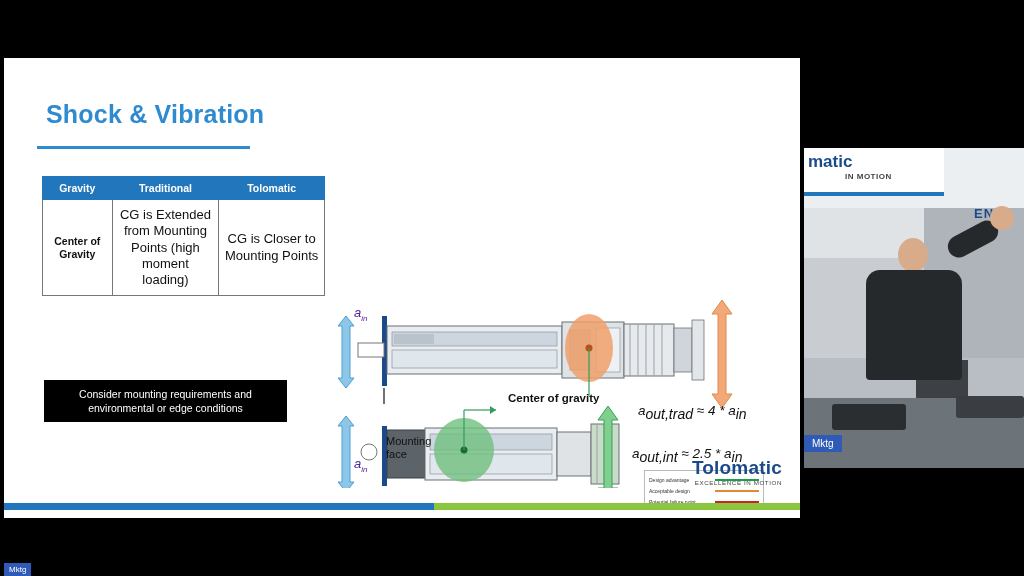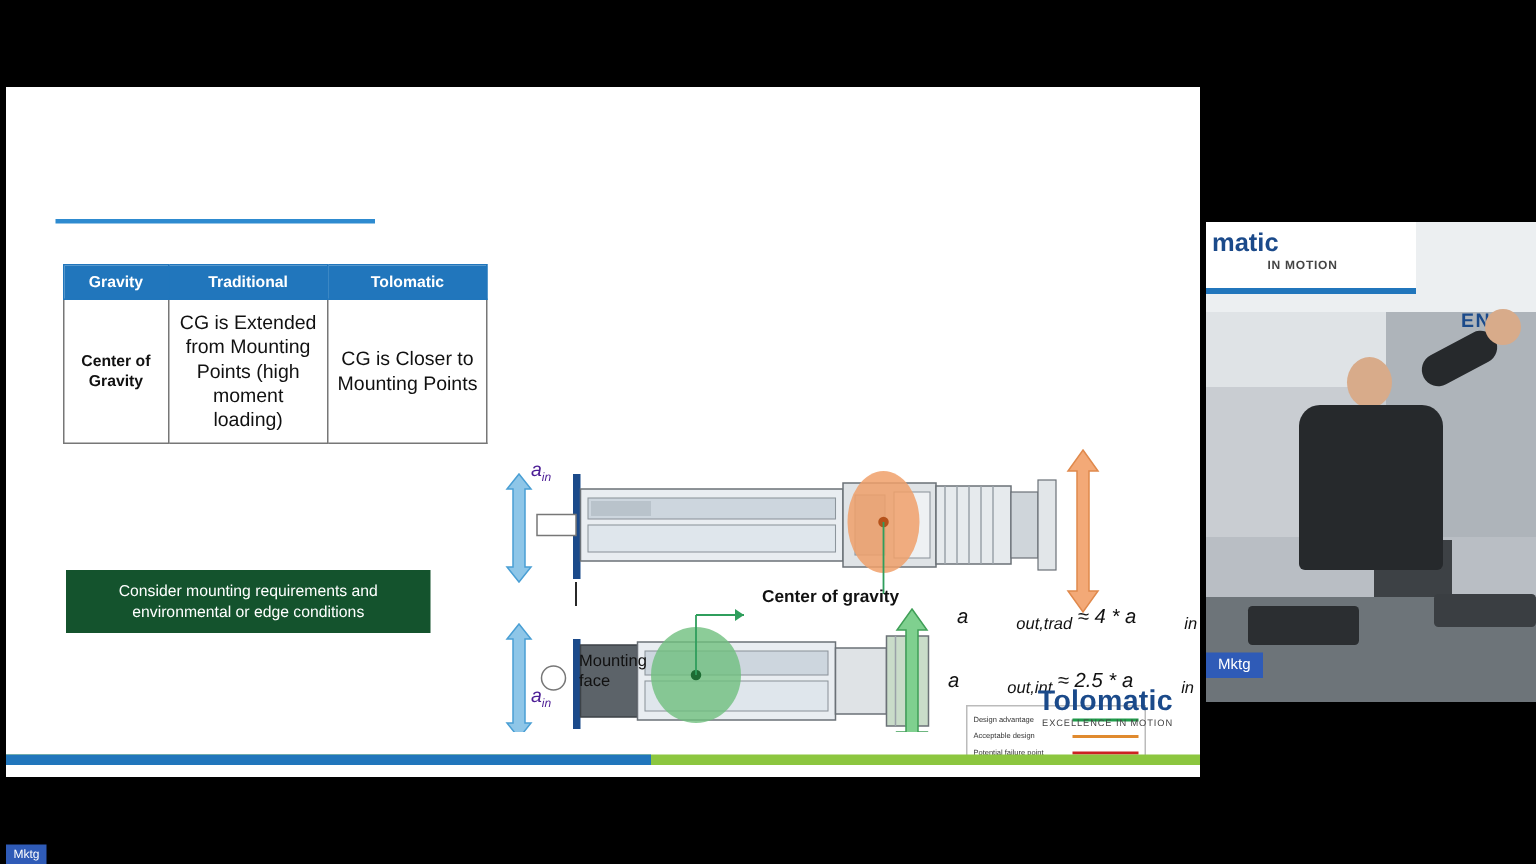--- a/index.html
+++ b/index.html
@@ -11,35 +11,35 @@
   .slide-title{position:absolute;left:42px;top:42px;font-size:25px;font-weight:bold;color:#2e8bd0;letter-spacing:.2px;}
   .title-rule{position:absolute;left:33px;top:88px;width:213px;height:3px;background:#2e8bd0;}
 
   
   .tbl{position:absolute;left:38px;top:118px;width:283px;border-collapse:collapse;}
   .tbl th{background:#2176bc;color:#fff;font-size:10.5px;font-weight:bold;padding:5px 2px;border:1px solid #2176bc;text-align:center;}
   .tbl td{border:1px solid #777;font-size:13px;color:#111;text-align:center;padding:7px 5px;vertical-align:middle;line-height:1.25;}
   .tbl td.lbl{font-weight:bold;font-size:10.5px;}
 
   
-  .callout{position:absolute;left:40px;top:322px;width:243px;height:42px;background:#14532d;color:#fff;font-size:10.5px;
+  .callout{position:absolute;left:40px;top:322px;width:243px;height:42px;background:#000000;color:#fff;font-size:10.5px;
            display:flex;align-items:center;justify-content:center;text-align:center;line-height:1.35;padding:0 8px;box-sizing:border-box;}
 
   
   .draw{position:absolute;left:330px;top:180px;width:450px;height:250px;}
 
   
   .ain-label{position:absolute;font-style:italic;font-size:13px;color:#4c1d95;}
   .ain-label sub{font-size:8px;}
 
   .mount-face{position:absolute;font-size:11px;font-weight:normal;color:#111;line-height:1.2;margin-top:45px;}
   .cg-label{position:absolute;font-size:11.5px;font-weight:bold;color:#111;}
 
   .eq{position:absolute;font-style:italic;font-size:13.5px;color:#111;white-space:nowrap;}
-  .eq sub{font-size:11px;margin-left:32px;}
+  .eq sub{font-size:14px;}
 
   .legend{position:absolute;left:640px;top:412px;width:120px;height:40px;border:1px solid #bbb;background:#fff;
           font-size:5px;color:#333;padding:3px 4px;box-sizing:border-box;}
   .legend .row{display:flex;align-items:center;justify-content:space-between;height:11px;}
   .legend .swatch{width:44px;height:2px;}
 
   
   .logo{position:absolute;right:18px;bottom:32px;text-align:right;}
   .logo .name{font-size:19px;font-weight:bold;color:#1b4a8a;letter-spacing:.2px;}
   .logo .tag{font-size:6.2px;color:#444;letter-spacing:.6px;}
@@ -70,20 +70,21 @@
   .vid-box{position:absolute;left:112px;top:212px;width:52px;height:44px;background:#3d4145;}
   .vid-name{position:absolute;left:0;bottom:16px;background:#2f5bb7;color:#fff;font-size:10px;padding:3px 8px;}
 </style>
 </head>
 <body>
 
 <div class="stage">
 
   <div class="slide">
 
+    <div class="slide-title">Shock &amp; Vibration</div>
     <div class="title-rule"></div>
 
     <table class="tbl">
       <tbody>
           <tr>
         <th style="width:68px">Gravity</th>
         <th style="width:108px">Traditional</th>
         <th style="width:107px">Tolomatic</th>
       </tr>
       <tr>

